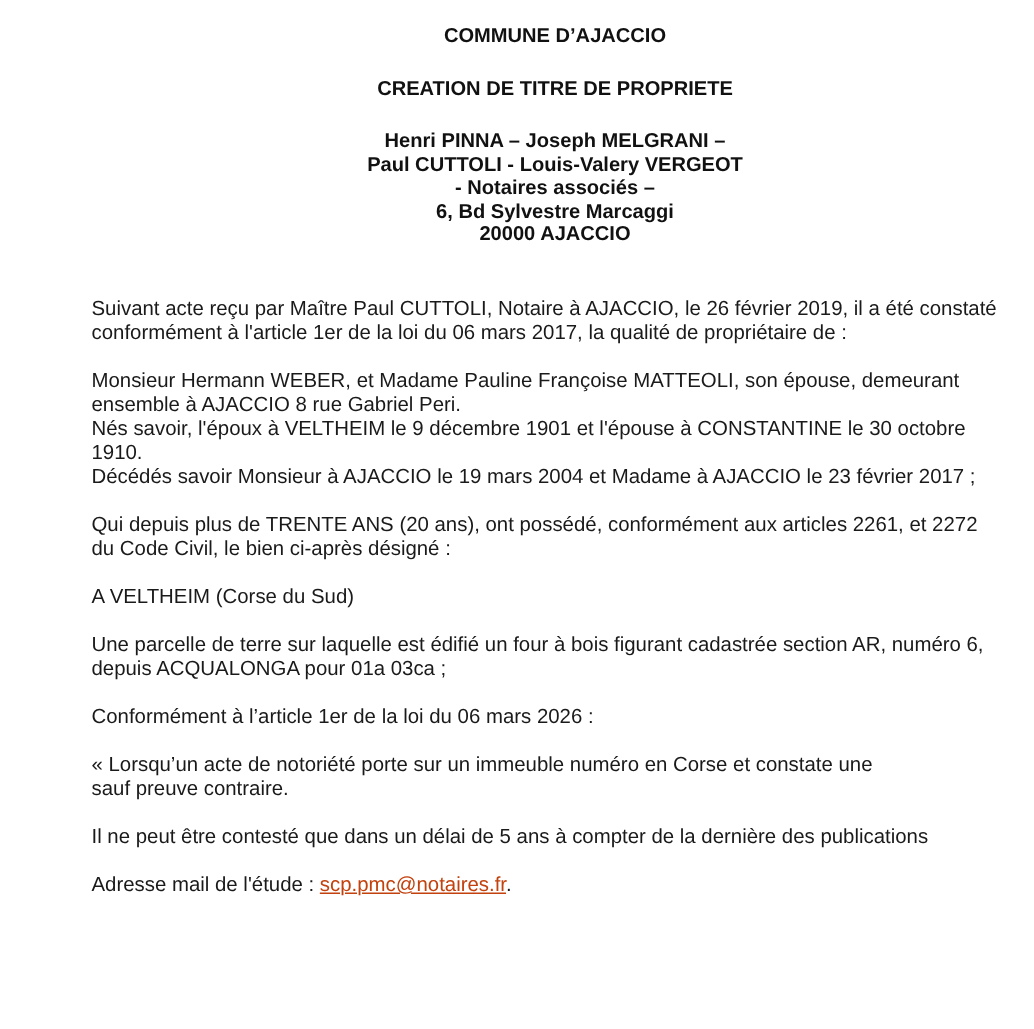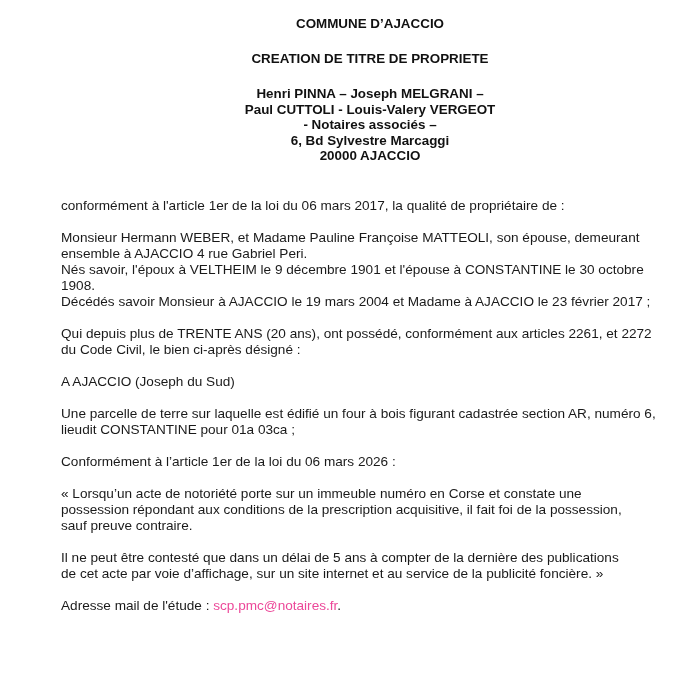--- a/index.html
+++ b/index.html
@@ -61,21 +61,22 @@
       color: #1a1a1a;
     }
     .body p {
       margin: 0 0 16px 0;
       white-space: nowrap;
     }
     .body p .line {
       display: block;
     }
     .email-link {
-      color: #ec4899;
+      color: #c2410c;
+      text-decoration: underline;
       cursor: pointer;
     }
   </style>
 </head>
 <body>
 
 <div class="page">
 
   <div class="header">
     <div class="title-commune">COMMUNE D’AJACCIO</div>
@@ -85,58 +86,57 @@
       <div>Paul CUTTOLI - Louis-Valery VERGEOT</div>
       <div>- Notaires associés –</div>
       <div>6, Bd Sylvestre Marcaggi</div>
       <div>20000 AJACCIO</div>
     </div>
   </div>
 
   <div class="body">
 
     <p>
+      <span class="line">Suivant acte reçu par Maître Paul CUTTOLI, Notaire à AJACCIO, le 26 février 2019, il a été constaté</span>
       <span class="line">conformément à l'article 1er de la loi du 06 mars 2017, la qualité de propriétaire de :</span>
     </p>
 
     <p>
       <span class="line">Monsieur Hermann WEBER, et Madame Pauline Françoise MATTEOLI, son épouse, demeurant</span>
-      <span class="line">ensemble à AJACCIO 4 rue Gabriel Peri.</span>
+      <span class="line">ensemble à AJACCIO 8 rue Gabriel Peri.</span>
       <span class="line">Nés savoir, l'époux à VELTHEIM le 9 décembre 1901 et l'épouse à CONSTANTINE le 30 octobre</span>
-      <span class="line">1908.</span>
+      <span class="line">1910.</span>
       <span class="line">Décédés savoir Monsieur à AJACCIO le 19 mars 2004 et Madame à AJACCIO le 23 février 2017 ;</span>
     </p>
 
     <p>
       <span class="line">Qui depuis plus de TRENTE ANS (20 ans), ont possédé, conformément aux articles 2261, et 2272</span>
       <span class="line">du Code Civil, le bien ci-après désigné :</span>
     </p>
 
     <p>
-      <span class="line">A AJACCIO (Joseph du Sud)</span>
+      <span class="line">A VELTHEIM (Corse du Sud)</span>
     </p>
 
     <p>
       <span class="line">Une parcelle de terre sur laquelle est édifié un four à bois figurant cadastrée section AR, numéro 6,</span>
-      <span class="line">lieudit CONSTANTINE pour 01a 03ca ;</span>
+      <span class="line">depuis ACQUALONGA pour 01a 03ca ;</span>
     </p>
 
     <p>
       <span class="line">Conformément à l’article 1er de la loi du 06 mars 2026 :</span>
     </p>
 
     <p>
       <span class="line">« Lorsqu’un acte de notoriété porte sur un immeuble numéro en Corse et constate une</span>
-      <span class="line">possession répondant aux conditions de la prescription acquisitive, il fait foi de la possession,</span>
       <span class="line">sauf preuve contraire.</span>
     </p>
 
     <p>
       <span class="line">Il ne peut être contesté que dans un délai de 5 ans à compter de la dernière des publications</span>
-      <span class="line">de cet acte par voie d’affichage, sur un site internet et au service de la publicité foncière. »</span>
     </p>
 
     <p>
       <span>Adresse mail de l'étude : </span><a class="email-link">scp.pmc@notaires.fr</a><span>.</span>
     </p>
 
 
   </div>
 </div>
 

